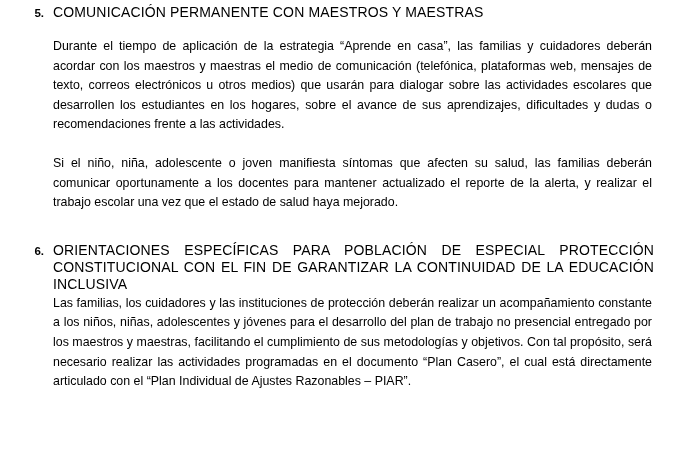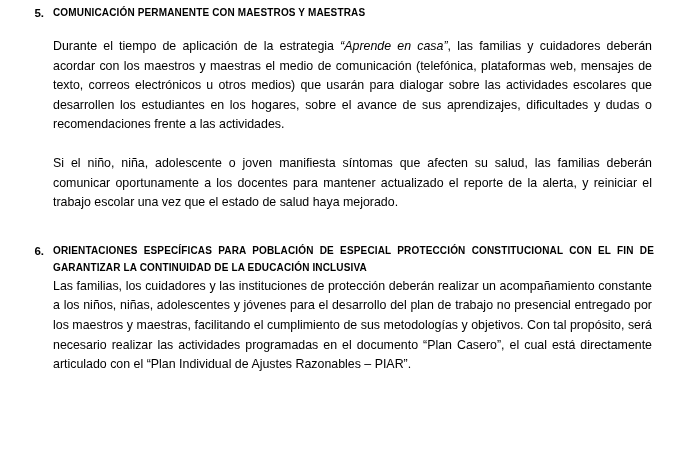--- a/index.html
+++ b/index.html
@@ -34,57 +34,57 @@
     flex: 0 0 22px;
     text-align: right;
     font-weight: bold;
     font-size: 11.5px;
     line-height: 17px;
     padding-top: 1px;
   }
   .sec-title {
     flex: 1 1 auto;
     padding-left: 9px;
-    font-weight: bold;
-    font-size: 10px;
+    font-weight: normal;
+    font-size: 14px;
     line-height: 17px;
     letter-spacing: 0.15px;
   }
   .sec-title.justified {
     text-align: justify;
     text-align-last: left;
   }
   .body-block {
     margin-left: 31px;
     margin-right: 2px;
     font-size: 12.4px;
     line-height: 19.6px;
     text-align: justify;
     text-align-last: left;
   }
   .p1 { margin-top: 15px; }
   .p2 { margin-top: 19px; }
   .sec6 { margin-top: 29px; }
   .p3 { margin-top: 1px; }
-  .it { font-style: italic; }
+  .it { }
 </style>
 </head>
 <body>
 
 <div class="page">
 
   <div class="section">
     <div class="section-head">
       <div class="sec-num">5.</div>
       <div class="sec-title">COMUNICACIÓN PERMANENTE CON MAESTROS Y MAESTRAS</div>
     </div>
 
     <div class="body-block p1"><span>Durante el tiempo de aplicación de la estrategia </span><span class="it">“Aprende en casa”</span><span>, las familias y cuidadores deberán acordar con los maestros y maestras el medio de comunicación (telefónica, plataformas web, mensajes de texto, correos electrónicos u otros medios) que usarán para dialogar sobre las actividades escolares que desarrollen los estudiantes en los hogares, sobre el avance de sus aprendizajes, dificultades y dudas o recomendaciones frente a las actividades.</span></div>
 
-    <div class="body-block p2">Si el niño, niña, adolescente o joven manifiesta síntomas que afecten su salud, las familias deberán comunicar oportunamente a los docentes para mantener actualizado el reporte de la alerta, y reiniciar el trabajo escolar una vez que el estado de salud haya mejorado.</div>
+    <div class="body-block p2">Si el niño, niña, adolescente o joven manifiesta síntomas que afecten su salud, las familias deberán comunicar oportunamente a los docentes para mantener actualizado el reporte de la alerta, y realizar el trabajo escolar una vez que el estado de salud haya mejorado.</div>
   </div>
 
   <div class="section sec6">
     <div class="section-head">
       <div class="sec-num">6.</div>
       <div class="sec-title justified">ORIENTACIONES ESPECÍFICAS PARA POBLACIÓN DE ESPECIAL PROTECCIÓN CONSTITUCIONAL CON EL FIN DE GARANTIZAR LA CONTINUIDAD DE LA EDUCACIÓN INCLUSIVA</div>
     </div>
 
     <div class="body-block p3">Las familias, los cuidadores y las instituciones de protección deberán realizar un acompañamiento constante a los niños, niñas, adolescentes y jóvenes para el desarrollo del plan de trabajo no presencial entregado por los maestros y maestras, facilitando el cumplimiento de sus metodologías y objetivos. Con tal propósito, será necesario realizar las actividades programadas en el documento “Plan Casero”, el cual está directamente articulado con el “Plan Individual de Ajustes Razonables – PIAR”.</div>
   </div>

